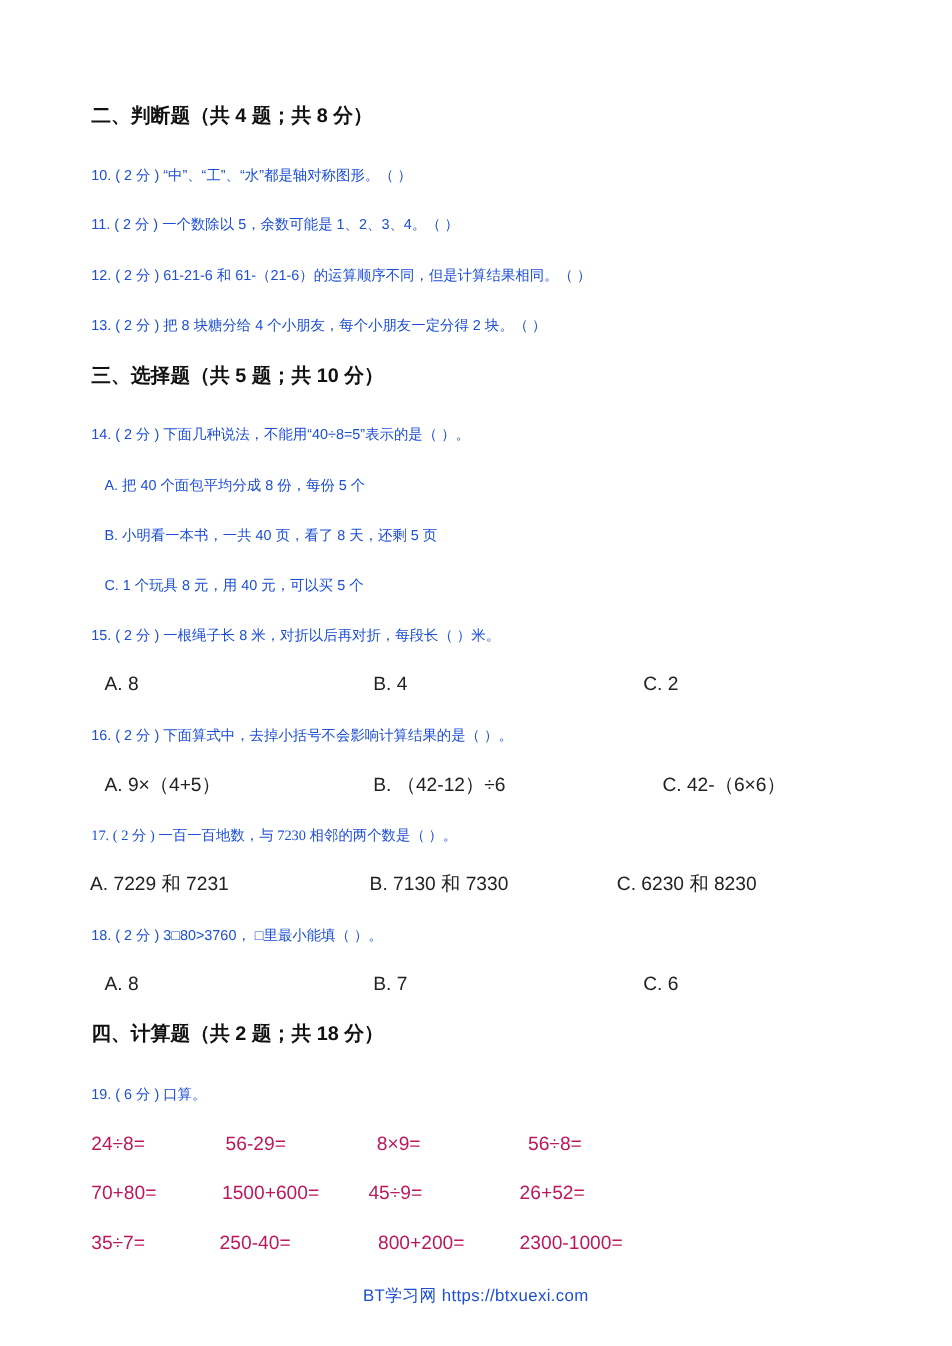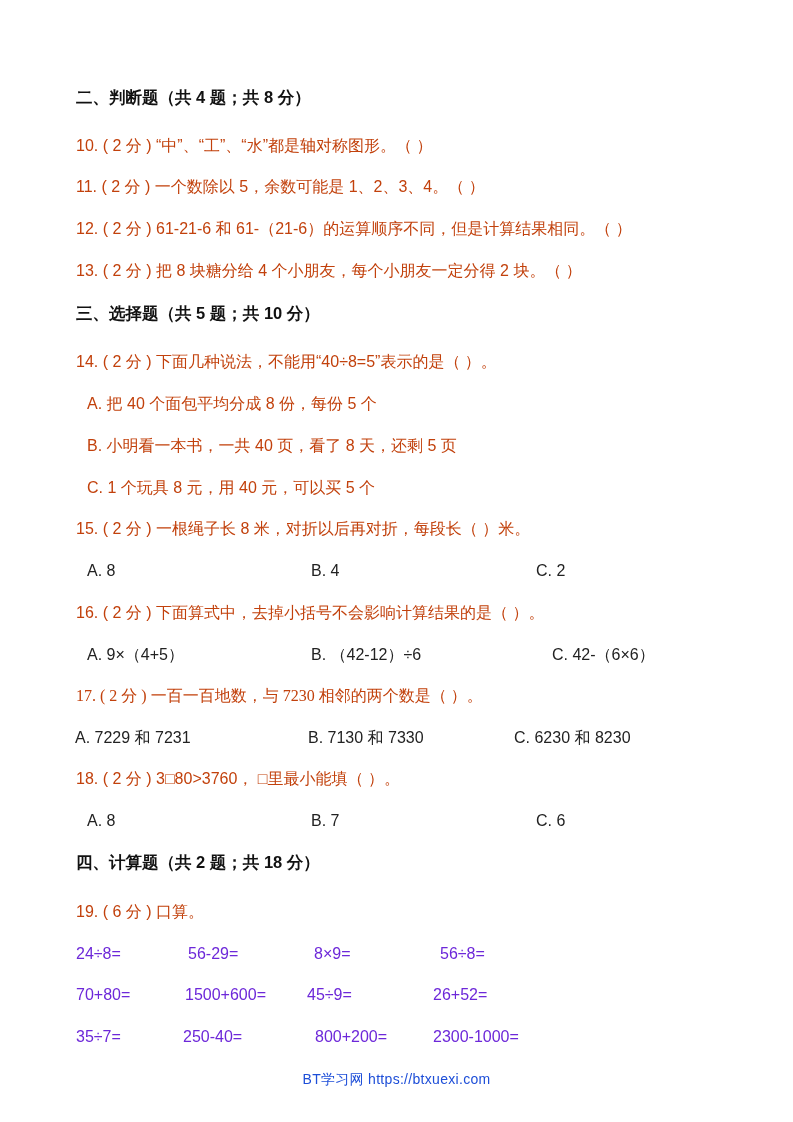--- a/index.html
+++ b/index.html
@@ -11,24 +11,24 @@
       width: 793px;
       height: 1122px;
       position: relative;
       overflow: hidden;
       font-family: "Liberation Sans", "DejaVu Sans", sans-serif;
       color: #1a1a1a;
     }
     .line {
       position: absolute;
       left: 76px;
-      font-size: 16px;
+      font-size: 12px;
       line-height: 20px;
       white-space: nowrap;
-      color: #c2410c;
+      color: #1d4ed8;
     }
     .section-title {
       font-weight: bold;
       font-size: 16.5px;
       color: #111111;
     }
     .option-row {
       position: absolute;
       left: 0;
       width: 793px;
@@ -41,21 +41,21 @@
       position: absolute;
       white-space: nowrap;
     }
     .calc-row {
       position: absolute;
       left: 0;
       width: 793px;
       height: 20px;
       font-size: 16px;
       line-height: 20px;
-      color: #6d28d9;
+      color: #be185d;
     }
     .calc-row .cell {
       position: absolute;
       white-space: nowrap;
     }
     .footer {
       position: absolute;
       top: 1071px;
       left: 0;
       width: 793px;

